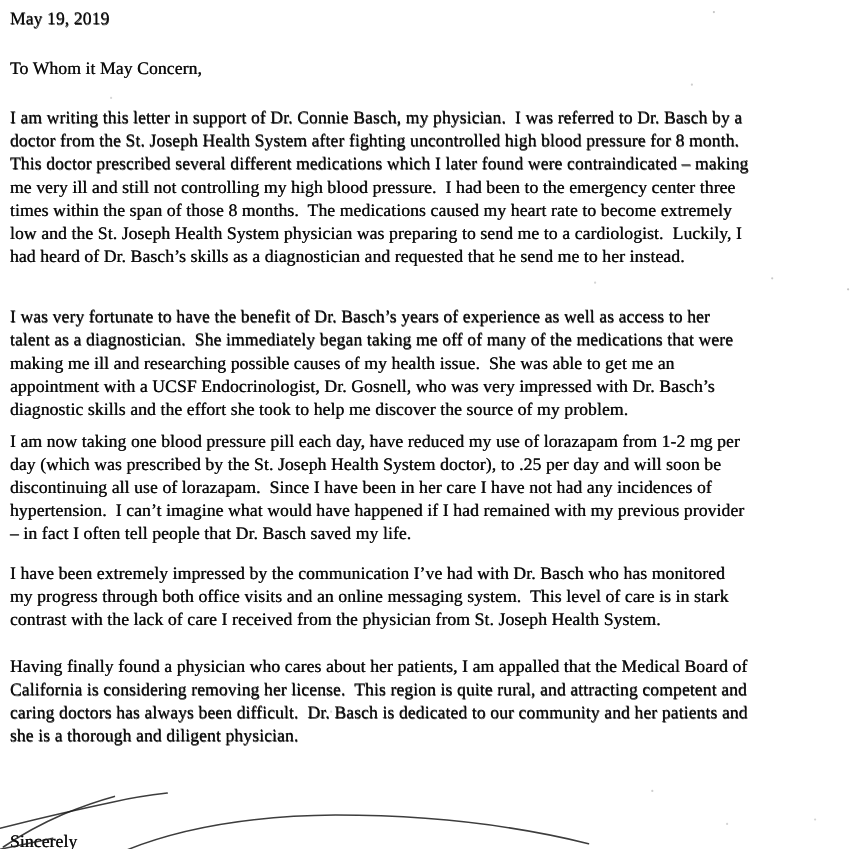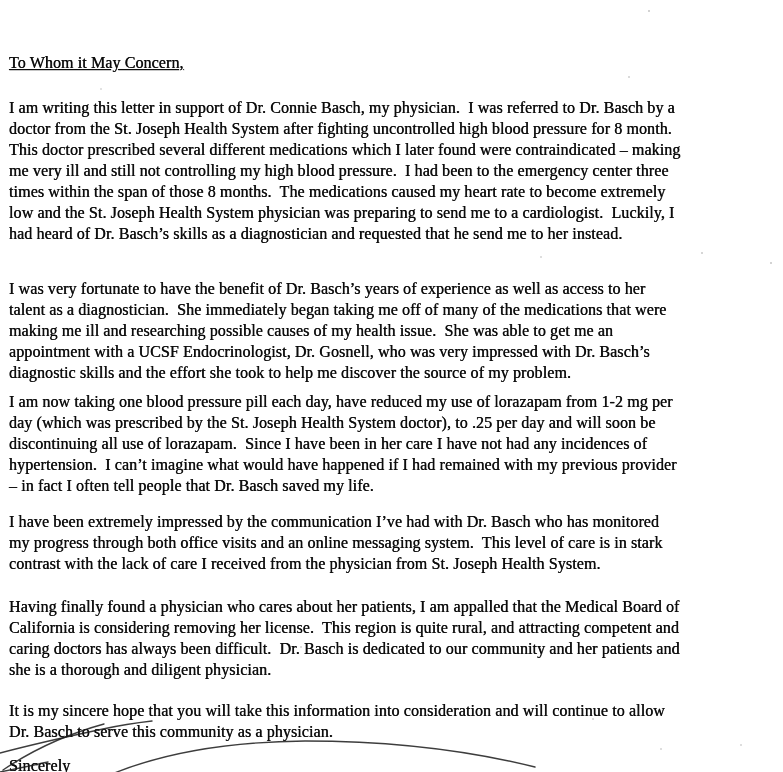--- a/index.html
+++ b/index.html
@@ -21,21 +21,21 @@
     left: 9px;
     width: 772px;
     font-size: 16px;
     line-height: 21px;
     white-space: pre-wrap;
     letter-spacing: 0.1px;
     
     text-shadow: 0.3px 0.3px 0.4px rgba(0,0,0,0.75), -0.2px 0 0.3px rgba(0,0,0,0.35);
   }
   .date       { top: 7px;   }
-  .salutation { top: 52px; text-decoration: underline;  }
+  .salutation { top: 52px;  }
   .para-1     { top: 97px;  }
   .para-2     { top: 266px; margin-top: 12px; }
   .para-3     { top: 391px; }
   .para-4     { top: 511px; }
   .para-5     { top: 596px; }
   .para-6     { top: 700px; }
   .closing    { top: 755px; }
 
   .signature-overlay {
     position: absolute;
@@ -69,20 +69,21 @@
       660px 748px 0 0 rgba(60,60,60,0.22),
       740px 744px 0 0 rgba(60,60,60,0.22),
       100px 88px  0 0 rgba(60,60,60,0.20);
   }
 </style>
 </head>
 <body>
 
 <div class="page">
 
+  <div class="txt date">May 19, 2019</div>
 
   <div class="txt salutation">To Whom it May Concern,</div>
 
   <div class="txt para-1">I am writing this letter in support of Dr. Connie Basch, my physician.  I was referred to Dr. Basch by a
 doctor from the St. Joseph Health System after fighting uncontrolled high blood pressure for 8 month.
 This doctor prescribed several different medications which I later found were contraindicated – making
 me very ill and still not controlling my high blood pressure.  I had been to the emergency center three
 times within the span of those 8 months.  The medications caused my heart rate to become extremely
 low and the St. Joseph Health System physician was preparing to send me to a cardiologist.  Luckily, I
 had heard of Dr. Basch’s skills as a diagnostician and requested that he send me to her instead.</div>
@@ -101,22 +102,20 @@
 
   <div class="txt para-5">Having finally found a physician who cares about her patients, I am appalled that the Medical Board of
 California is considering removing her license.  This region is quite rural, and attracting competent and
 caring doctors has always been difficult.  Dr. Basch is dedicated to our community and her patients and
 she is a thorough and diligent physician.</div>
 
   <div class="txt para-4">I have been extremely impressed by the communication I’ve had with Dr. Basch who has monitored
 my progress through both office visits and an online messaging system.  This level of care is in stark
 contrast with the lack of care I received from the physician from St. Joseph Health System.</div>
 
-  <div class="txt para-6">It is my sincere hope that you will take this information into consideration and will continue to allow
-Dr. Basch to serve this community as a physician.</div>
 
   <div class="txt closing">Sincerely</div>
 
   <svg class="signature-overlay" viewBox="0 0 783 772" aria-hidden="true">
 
     <path d="M 0 753 Q 42 742 103 729 Q 126 724 152 721"></path>
 
     <path d="M 3 770 Q 28 753 58 740 Q 82 730 104 724"></path>
 
     <path d="M 0 772 Q 20 768 48 762"></path>

